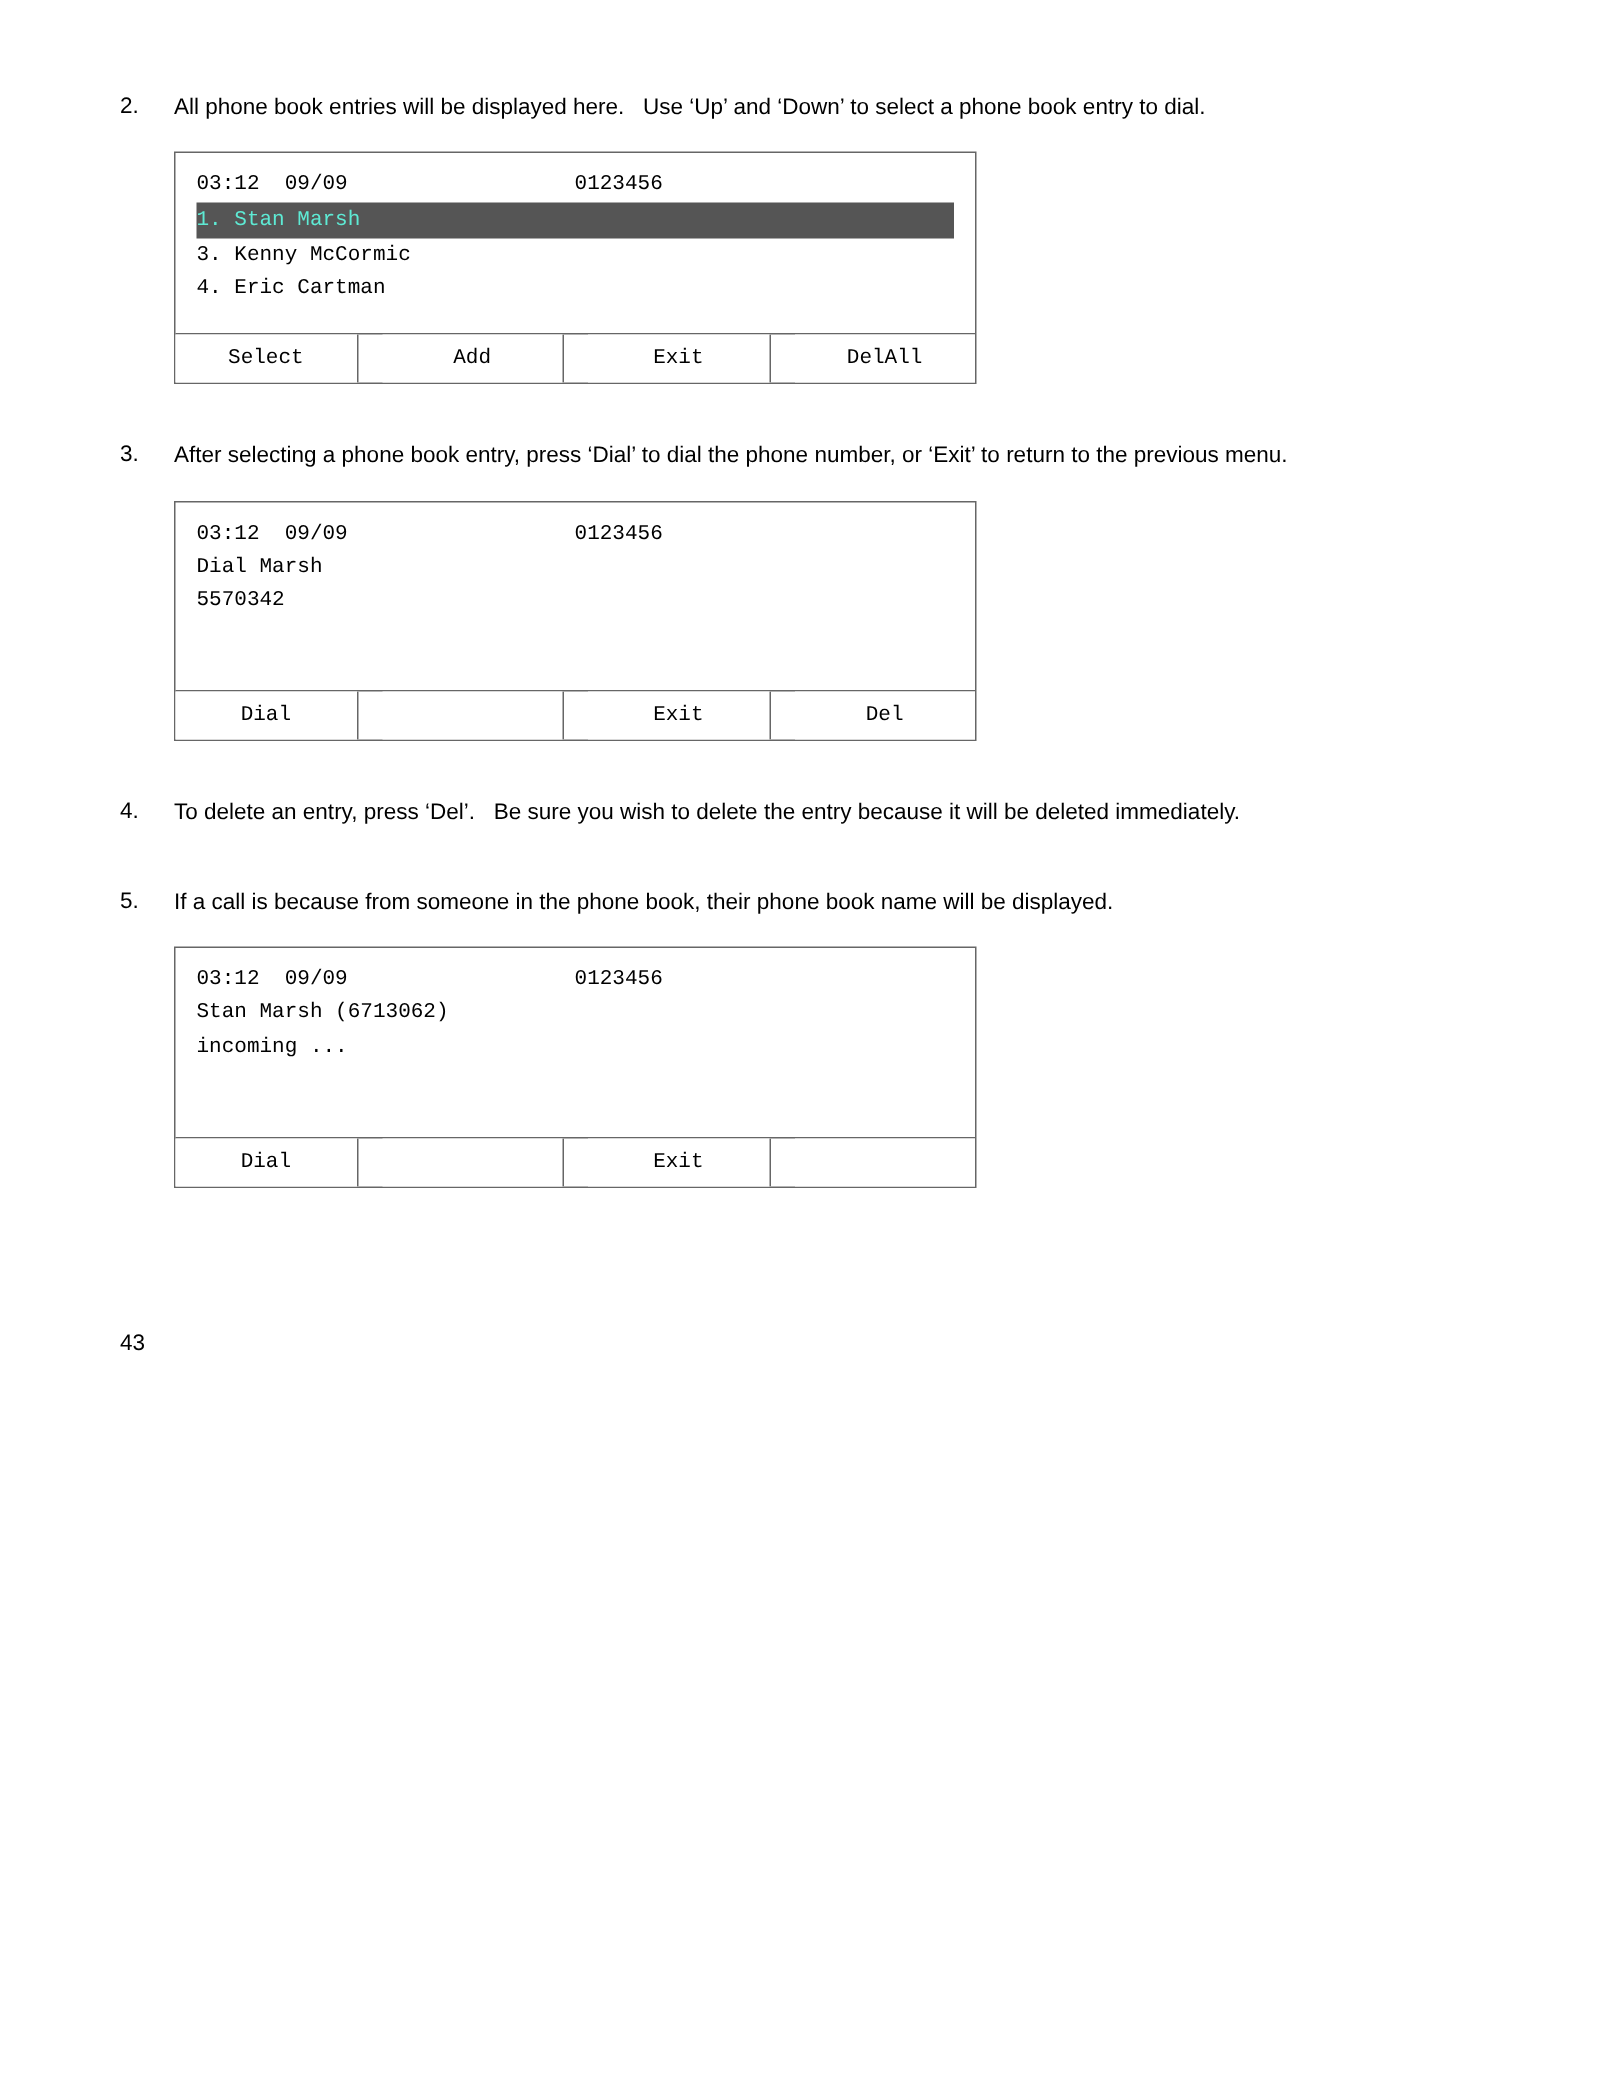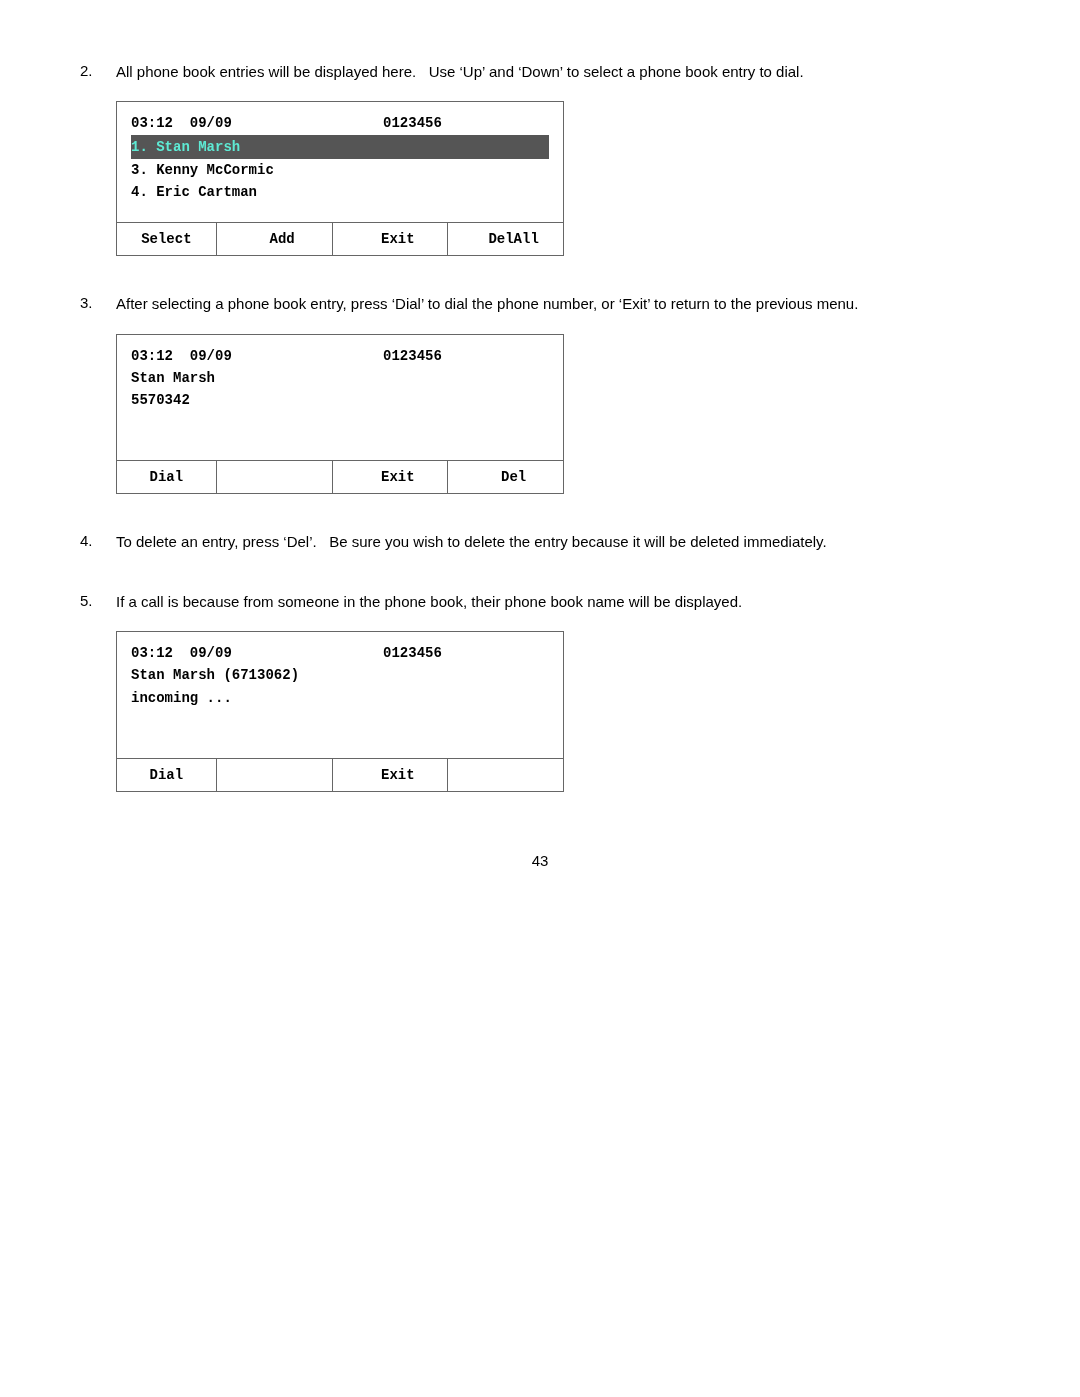--- a/index.html
+++ b/index.html
@@ -30,25 +30,24 @@
     }
 
     .para-text {
       font-size: 15px;
       line-height: 1.55;
     }
 
     .screen-container {
       margin: 18px 0 30px 36px;
       border: 1.5px solid #666;
-      width: 448px;
+      width: 535px;
       font-family: 'Courier New', Courier, monospace;
       font-size: 14px;
       background: #fff;
-      font-weight: bold;
     }
 
     .screen-body {
       padding: 10px 14px 4px 14px;
       min-height: 120px;
     }
 
     .screen-row {
       line-height: 1.6;
       white-space: pre;
@@ -81,22 +80,22 @@
 
     .screen-btn:last-child {
       border-right: none;
     }
 
     .screen-btn.empty {
       background: #fff;
     }
 
     .page-number {
-      text-align: center;
-      margin-top: 60px;
+      text-align: left;
+      margin-top: 95px;
       font-size: 15px;
     }
   </style>
 </head>
 <body>
 
 <div class="section">
   <div class="paragraph">
     <span class="para-num">2.</span>
     <span class="para-text">All phone book entries will be displayed here.&nbsp;&nbsp; Use ‘Up’ and ‘Down’ to select a phone book entry to dial.</span>
@@ -120,21 +119,21 @@
 
 <div class="section">
   <div class="paragraph">
     <span class="para-num">3.</span>
     <span class="para-text">After selecting a phone book entry, press ‘Dial’ to dial the phone number, or ‘Exit’ to return to the previous menu.</span>
   </div>
 
   <div class="screen-container">
     <div class="screen-body">
       <div class="screen-row">03:12  09/09                  0123456</div>
-      <div class="screen-row">Stan Marsh</div>
+      <div class="screen-row">Dial Marsh</div>
       <div class="screen-row">5570342</div>
       <div class="screen-row">&nbsp;</div>
       <div class="screen-row">&nbsp;</div>
     </div>
     <div class="screen-buttons">
       <div class="screen-btn">Dial</div>
       <div class="screen-btn empty"></div>
       <div class="screen-btn">Exit</div>
       <div class="screen-btn">Del</div>
     </div>

